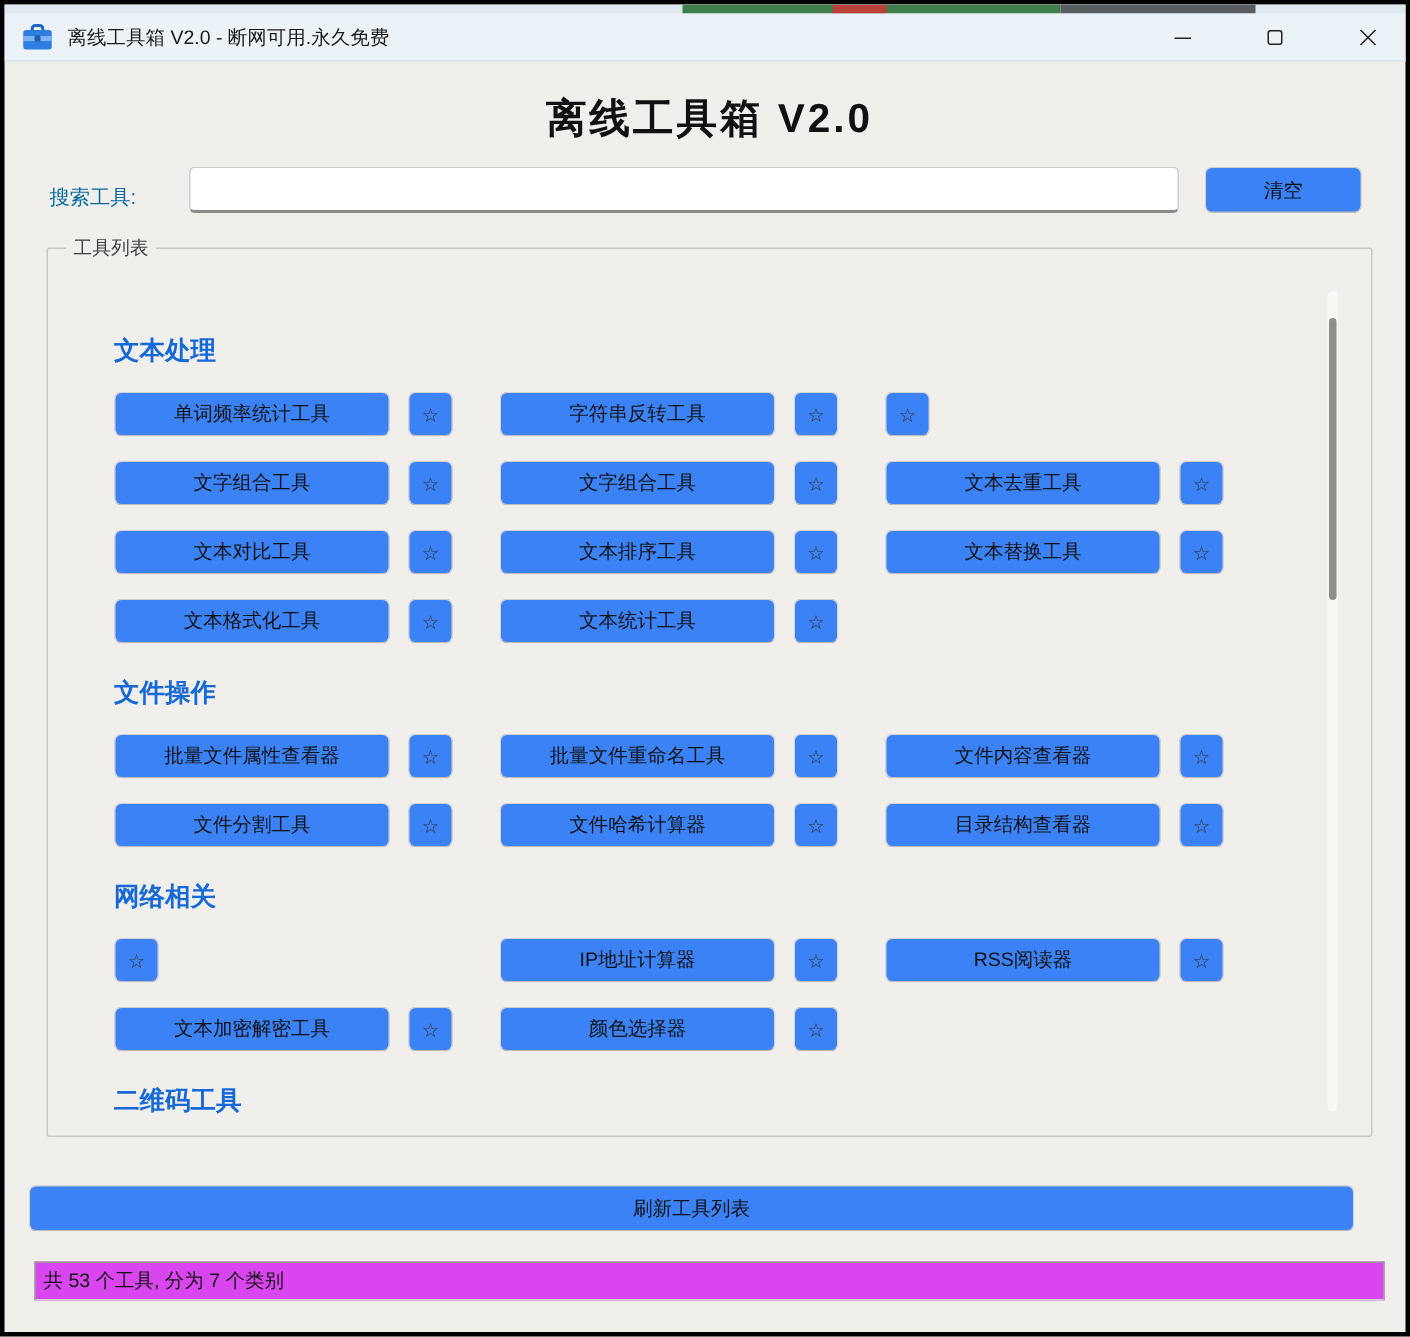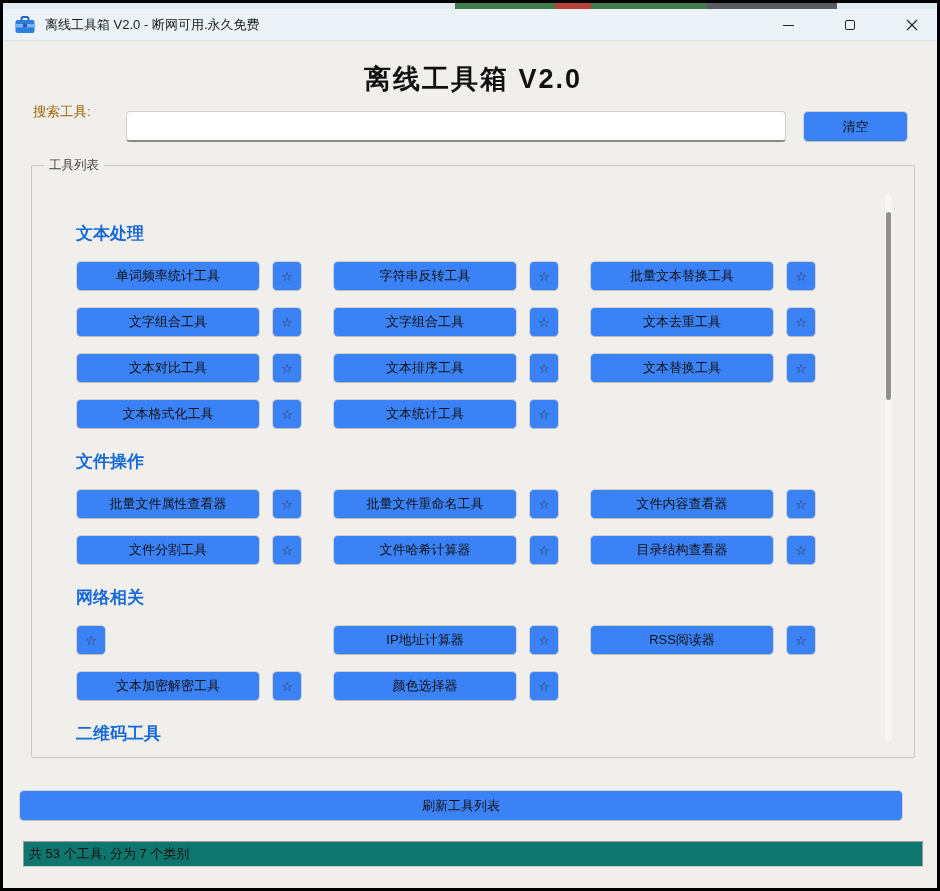--- a/index.html
+++ b/index.html
@@ -36,21 +36,21 @@
   .glyph-min { width:11px; height:1px; background:#222; }
   .glyph-max { width:10px; height:10px; border:1px solid #222; border-radius:2px; }
 
   
   .page-title {
     position:absolute; left:0; top:58px; width:940px; text-align:center;
     font-size:27px; font-weight:bold; color:#111; letter-spacing:2px;
   }
 
   
-  .search-label { position:absolute; left:30px; top:100px; font-size:13.5px; color:#a16207; }
+  .search-label { position:absolute; left:30px; top:120px; font-size:13.5px; color:#0369a1; }
   .search-input {
     position:absolute; left:123px; top:108px; width:660px; height:31px;
     background:#fff; border:1px solid #cfcfcf; border-bottom:2px solid #8a8a8a;
     border-radius:4px; font-size:13px; padding:0 8px; outline:none;
     font-family:"Liberation Sans","DejaVu Sans",sans-serif;
   }
   .btn {
     background:#3b82f6; border:1px solid #d2d2d2; border-bottom-color:#bdbdbd;
     border-radius:5px; font-size:13px; color:#111; cursor:default;
     font-family:"Liberation Sans","DejaVu Sans",sans-serif;
@@ -90,21 +90,21 @@
   }
   .v-thumb {
     position:absolute; left:1px; top:18px; width:5px; height:188px;
     background:#8f8f8f; border-radius:3px;
   }
 
   
   .refresh-button { position:absolute; left:16px; top:787px; width:884px; height:31px;font-family:Liberation Serif, serif; }
   .status-bar {
     position:absolute; left:20px; top:838px; width:900px; height:26px;
-    background:#0f766e; border:1px solid #9a9a9a; border-bottom-color:#cfcfcf;
+    background:#d946ef; border:1px solid #9a9a9a; border-bottom-color:#cfcfcf;
     display:flex; align-items:center; padding:0 5px;
   }
   .status-text { font-size:13px; color:#111; }
 </style>
 </head>
 <body>
 
 <div class="window">
 
   <div class="top-sliver">
@@ -151,21 +151,20 @@
           <div class="tool-grid">
             <div class="tool-cell">
               <button class="btn tool-button">单词频率统计工具</button>
               <button class="btn star-button"><span>☆</span></button>
             </div>
             <div class="tool-cell">
               <button class="btn tool-button">字符串反转工具</button>
               <button class="btn star-button"><span>☆</span></button>
             </div>
             <div class="tool-cell">
-              <button class="btn tool-button">批量文本替换工具</button>
               <button class="btn star-button"><span>☆</span></button>
             </div>
             <div class="tool-cell">
               <button class="btn tool-button">文字组合工具</button>
               <button class="btn star-button"><span>☆</span></button>
             </div>
             <div class="tool-cell">
               <button class="btn tool-button">文字组合工具</button>
               <button class="btn star-button"><span>☆</span></button>
             </div>

